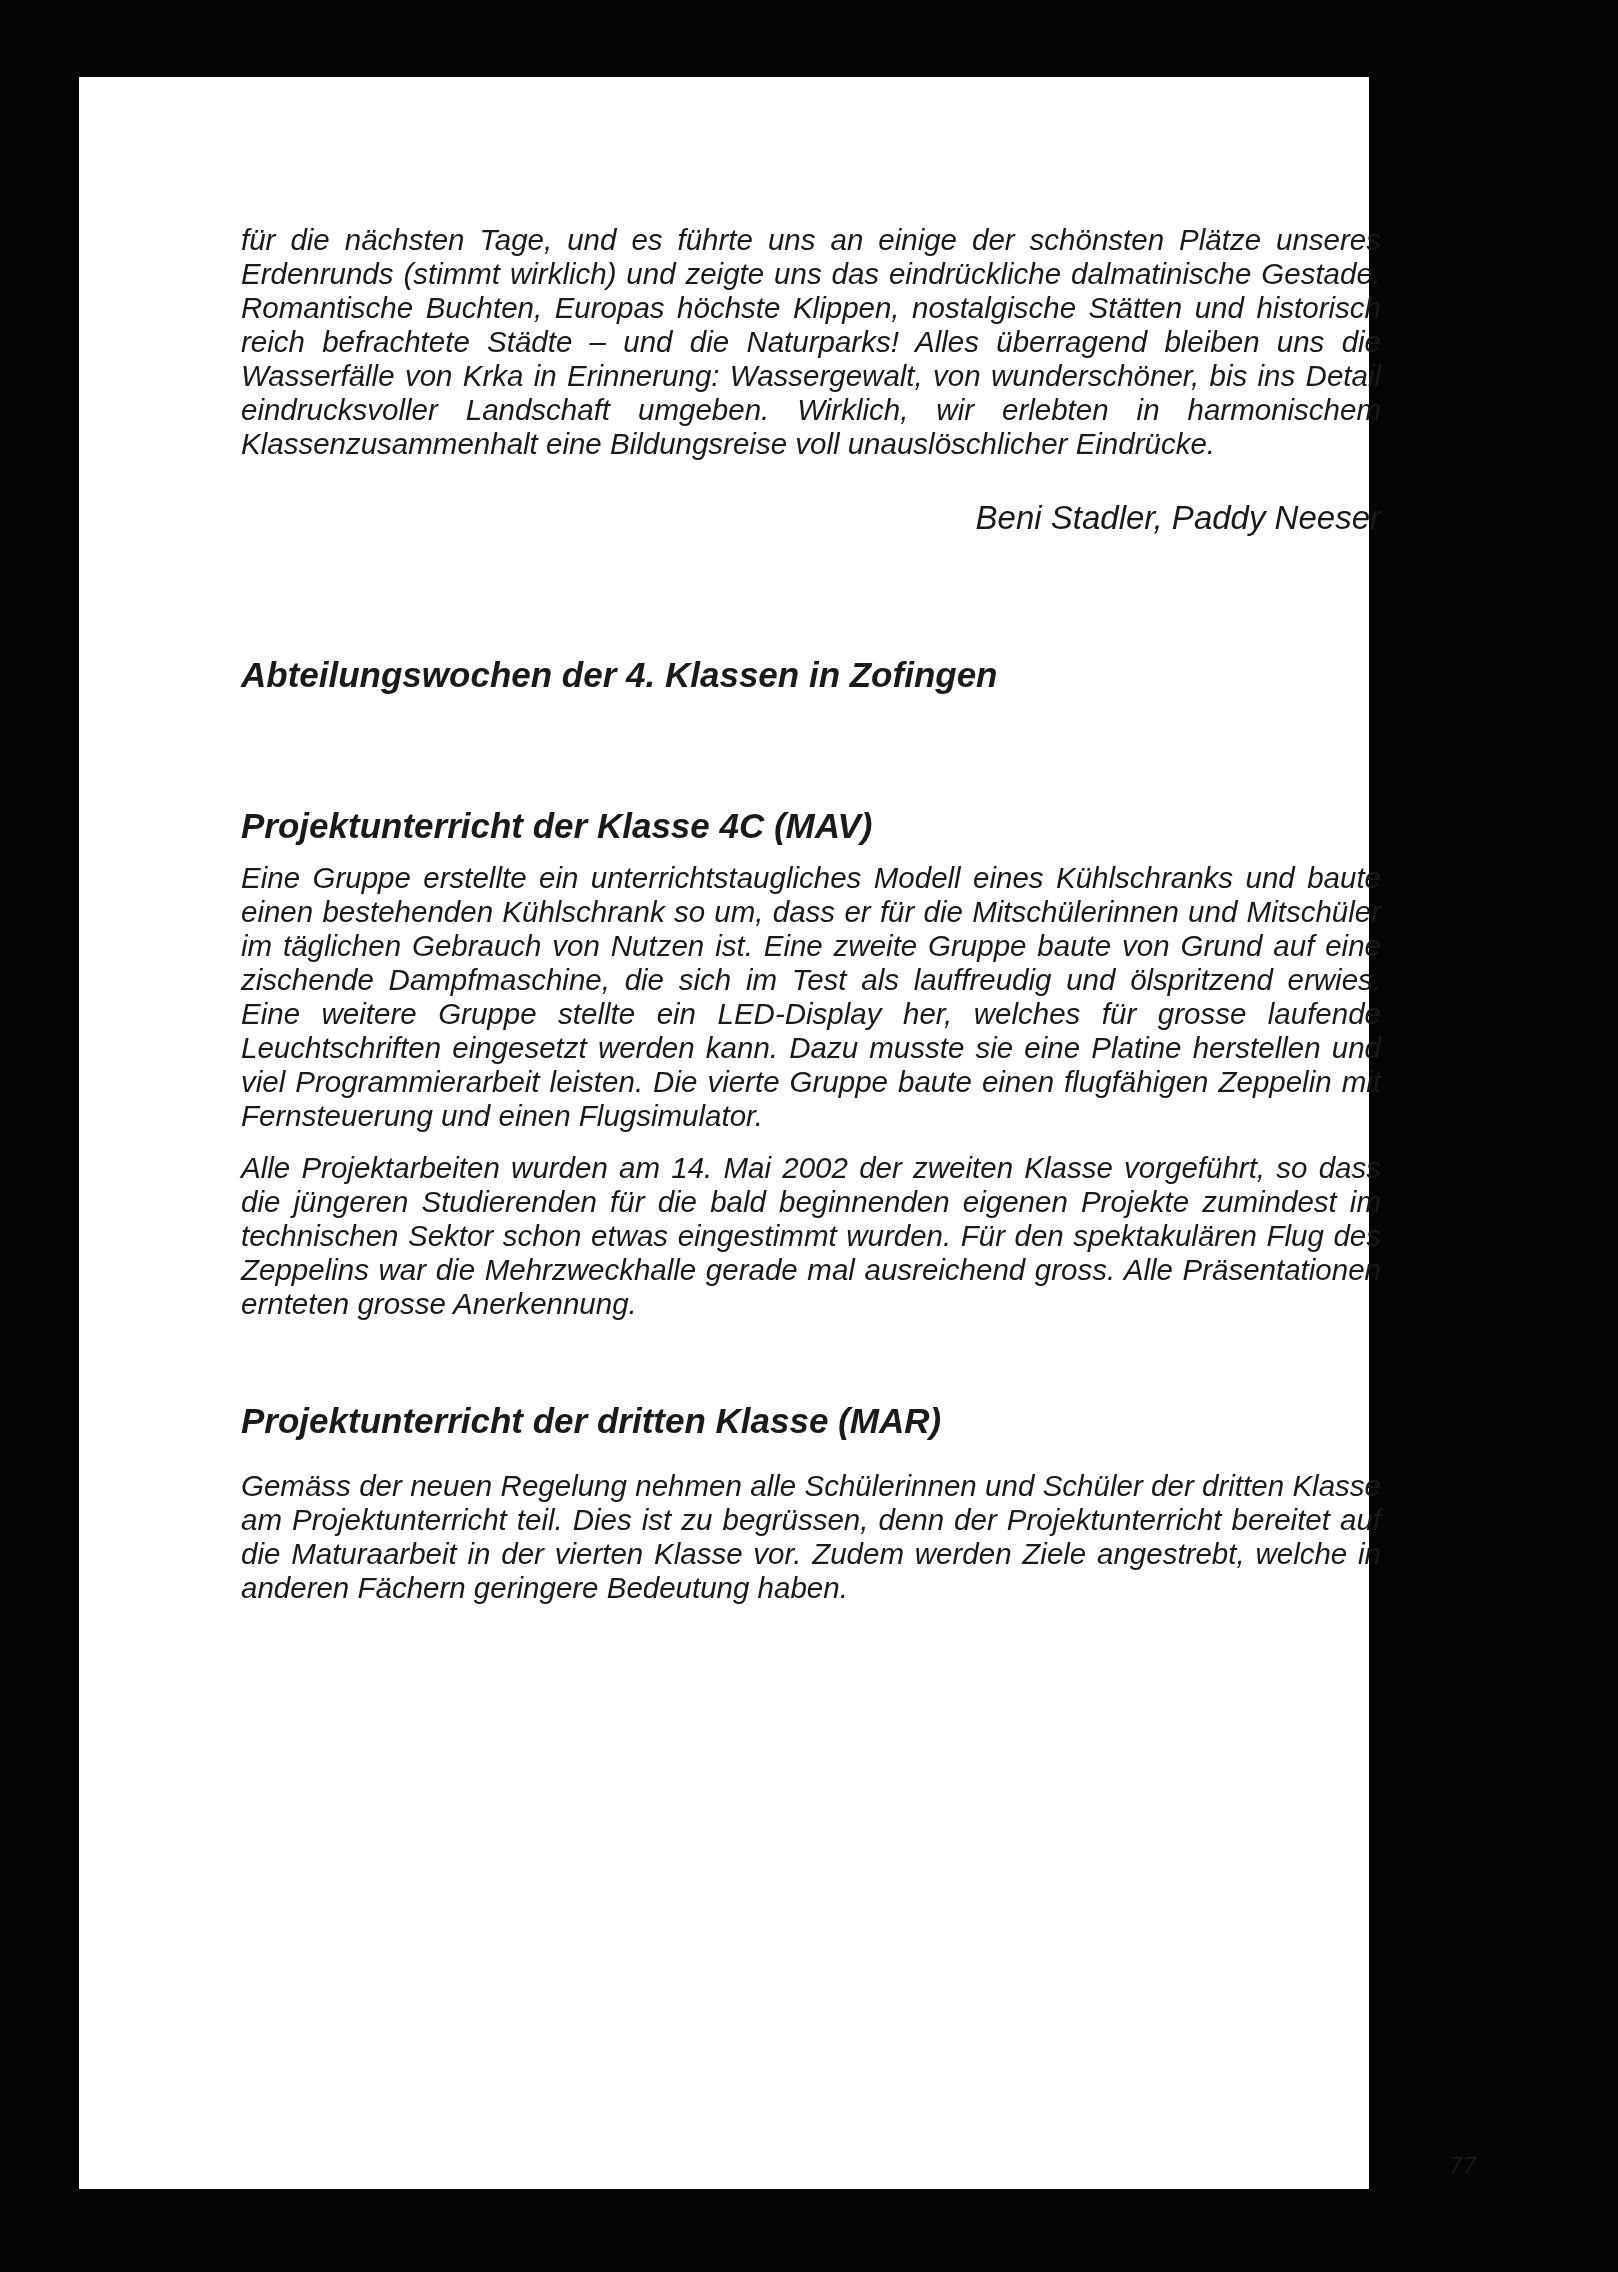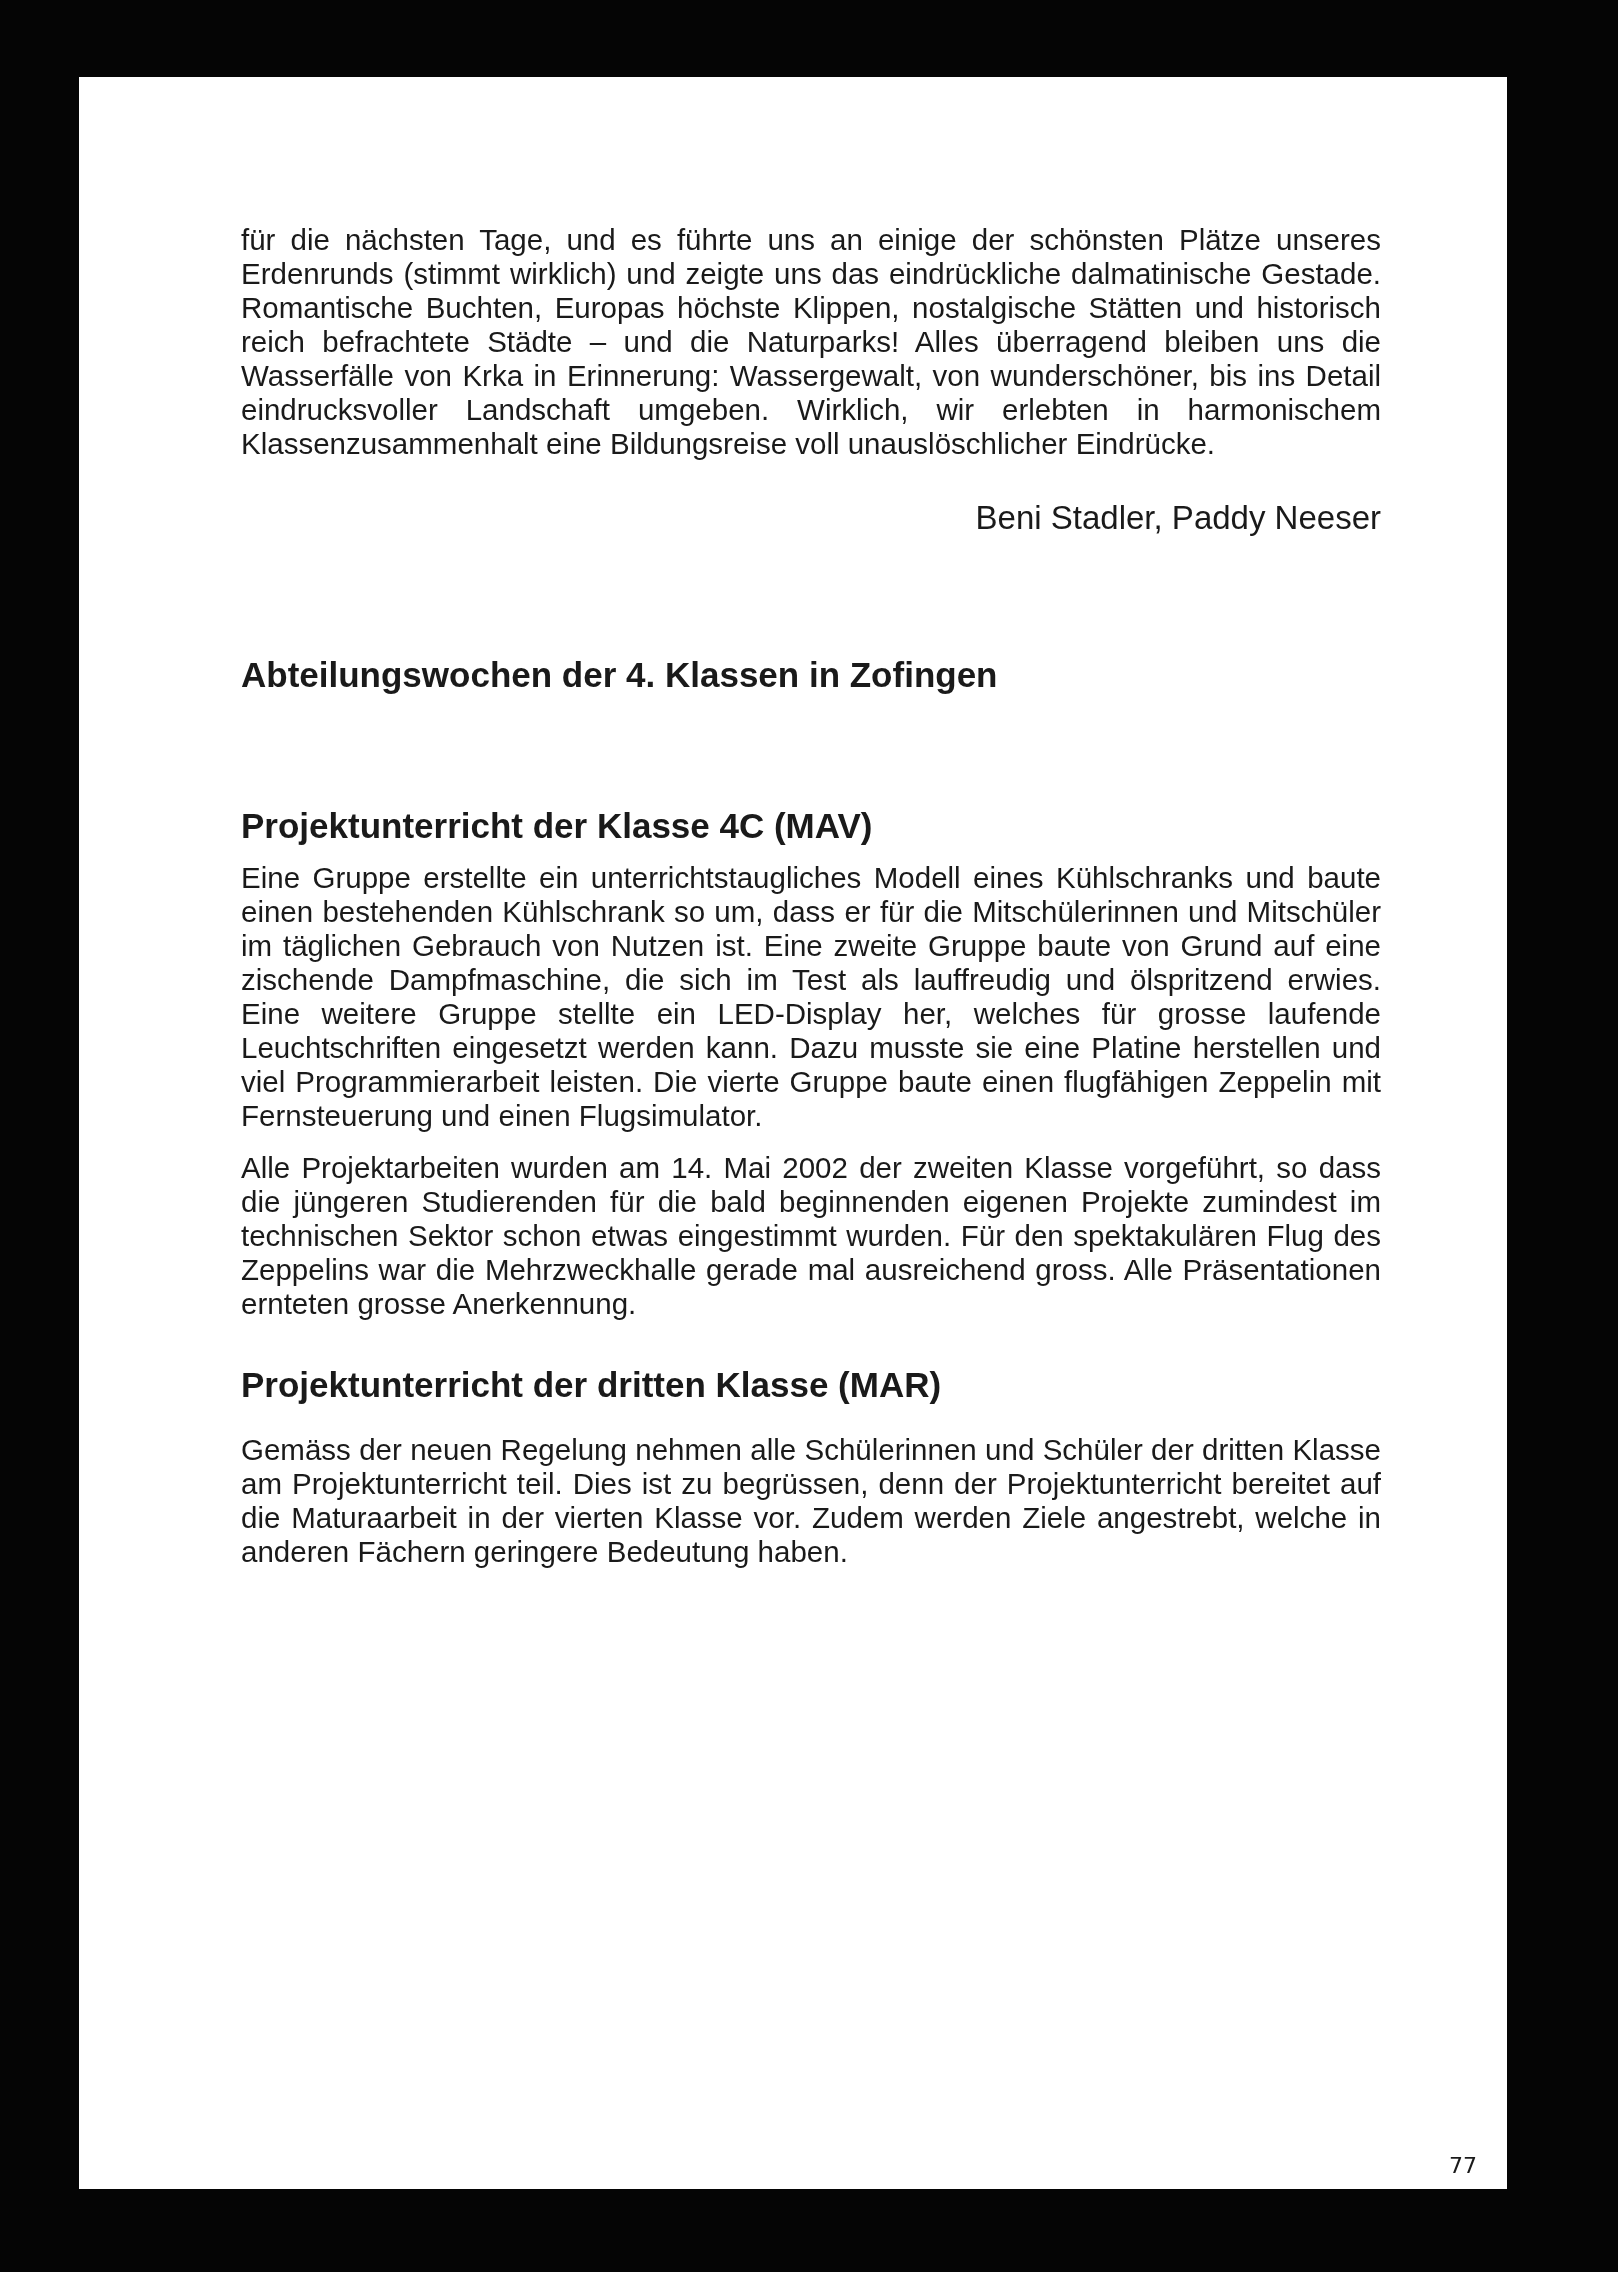--- a/index.html
+++ b/index.html
@@ -11,23 +11,24 @@
       width: 1619px;
       height: 2273px;
       position: relative;
       overflow: hidden;
       font-family: "Liberation Sans", sans-serif;
     }
     .page {
       position: absolute;
       left: 79px;
       top: 77px;
-      width: 1428px;
+      width: 1290px;
       height: 2112px;
       background: #ffffff;
+      font-style: italic;
     }
     .content {
       position: absolute;
       left: 162px;
       top: 146px;
       width: 1140px;
       color: #1a1a1a;
     }
     p {
       margin: 0;
@@ -44,21 +45,21 @@
       line-height: 34px;
     }
     h2 {
       margin: 0;
       font-size: 35px;
       line-height: 34px;
       font-weight: bold;
     }
     .h-abteilung { margin-top: 123px; }
     .h-4c { margin-top: 117px; }
-    .h-mar { margin-top: 47px; }
+    .h-mar { margin-top: 83px; }
     .after-h { margin-top: 22px; }
     .after-h2 { margin-top: 31px; }
     .page-number {
       position: absolute;
       left: 1370px;
       top: 2076px;
       font-size: 22px;
       color: #1a1a1a;
       font-family: "DejaVu Sans", sans-serif;
     }

